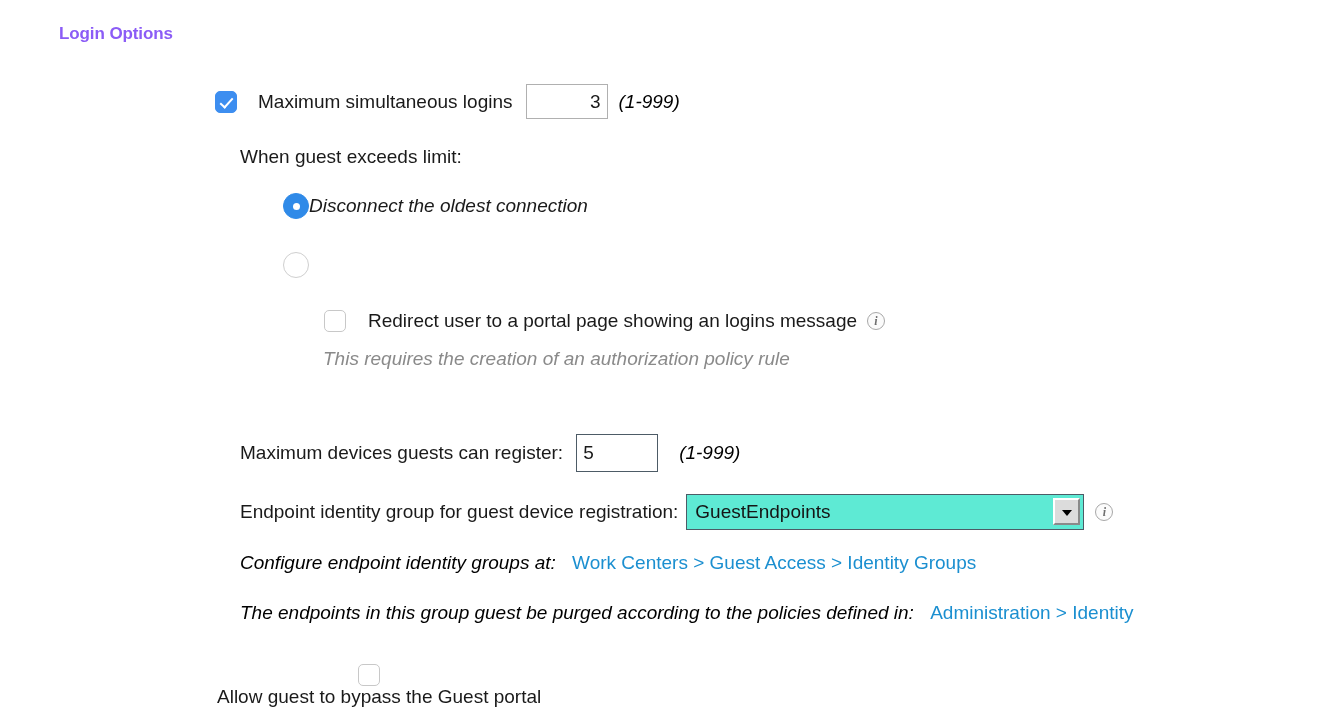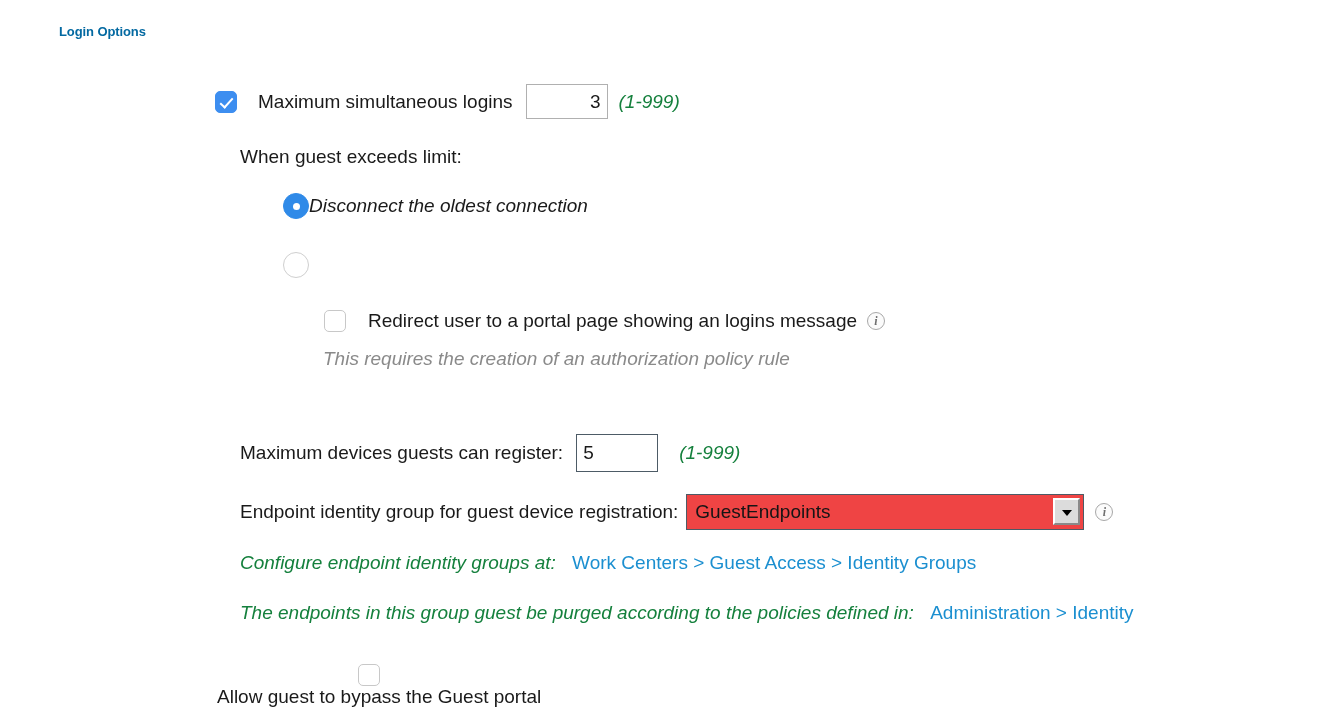--- a/index.html
+++ b/index.html
@@ -14,23 +14,23 @@
     font-family: "Liberation Sans", sans-serif;
     color: #1a1a1a;
     position: relative;
   }
 
   
   .section-title {
     position: absolute;
     left: 59px;
     top: 24px;
-    font-size: 13px;
+    font-size: 17px;
     font-weight: bold;
-    color: #0369a1;
+    color: #8b5cf6;
     letter-spacing: -0.1px;
   }
 
   
   .row {
     position: absolute;
     display: flex;
     align-items: center;
     white-space: nowrap;
   }
@@ -118,21 +118,21 @@
     width: 82px;
     height: 38px;
     border: 1.5px solid #4d5b66;
     text-align: left;
   }
 
   
   .hint {
     font-size: 19px;
     font-style: italic;
-    color: #15803d;
+    color: #000000;
   }
   .hint-small {
     font-size: 19px;
     font-style: italic;
     color: #8a8a8a;
   }
 
   
   .link {
     font-size: 19px;
@@ -162,21 +162,21 @@
     box-sizing: border-box;
   }
 
   
   .select-wrap {
     position: relative;
     width: 398px;
     height: 36px;
     box-sizing: border-box;
     border: 1.5px solid #4d5b66;
-    background: #ef4444;
+    background: #5eead4;
     display: flex;
     align-items: center;
   }
   .select-value {
     font-size: 19px;
     color: #151515;
     padding-left: 8px;
     white-space: nowrap;
     overflow: hidden;
   }

